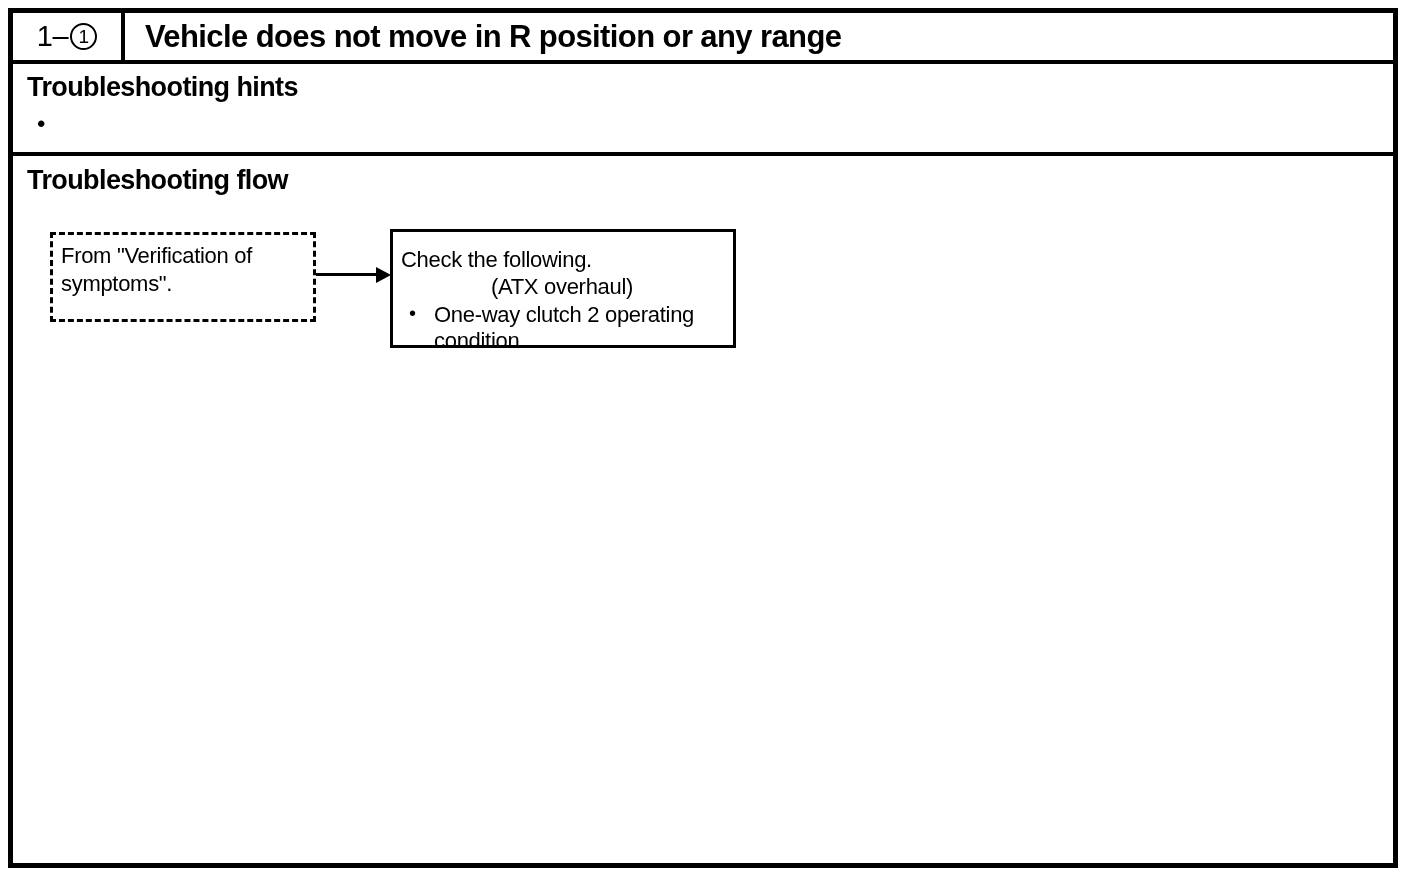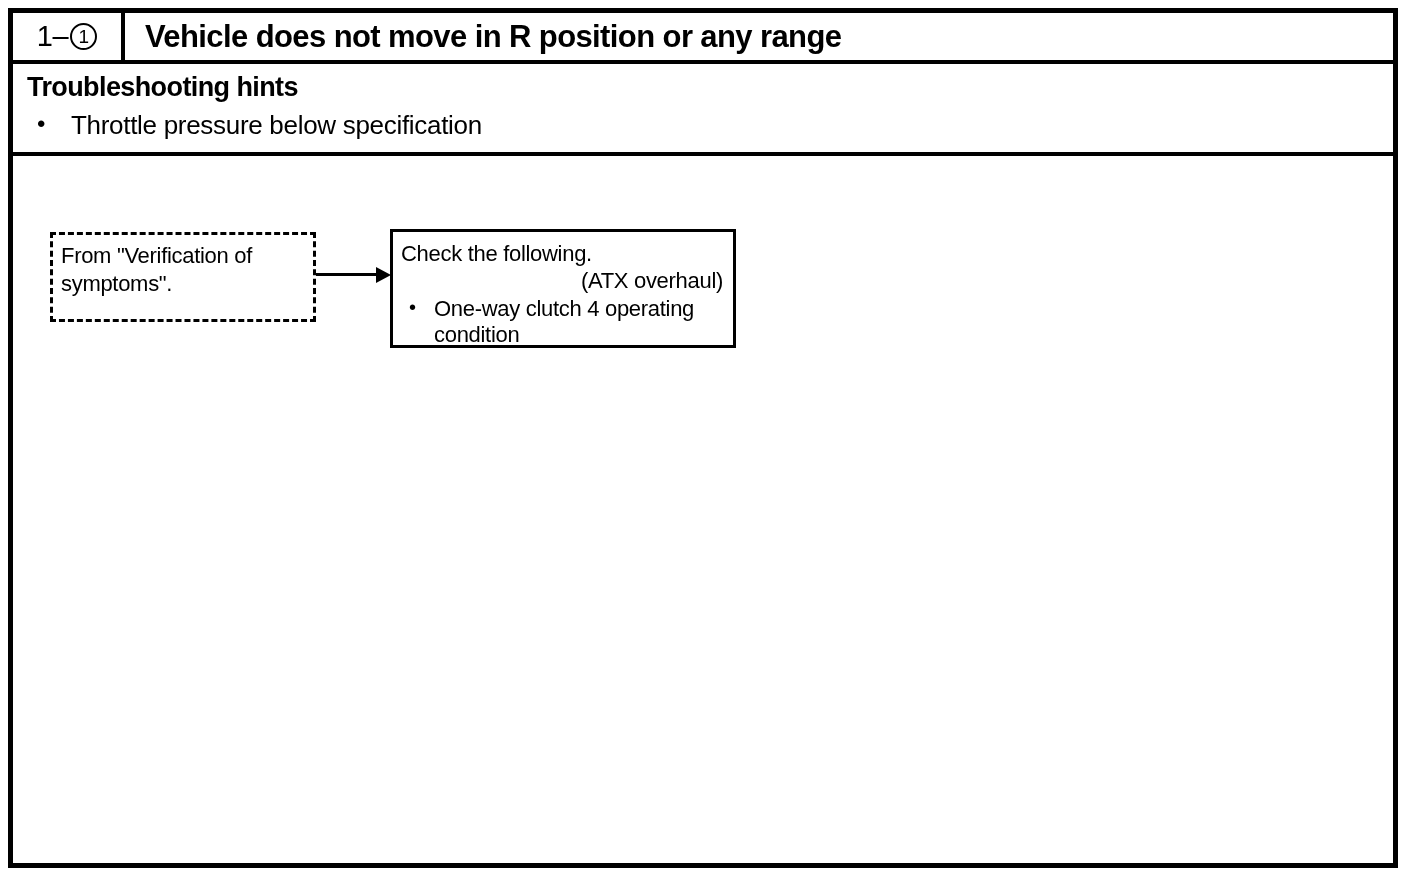--- a/index.html
+++ b/index.html
@@ -118,26 +118,26 @@
     width: 0; height: 0;
     border-left: 15px solid #000;
     border-top: 8px solid transparent;
     border-bottom: 8px solid transparent;
   }
   .check-box {
     position: absolute;
     left: 377px; top: 73px;
     width: 346px; height: 119px;
     border: 3px solid #000;
-    padding: 9px 10px 4px 8px;
+    padding: 15px 10px 4px 8px;
     font-size: 22px;
     line-height: 1.22;
     letter-spacing: -0.3px;
   }
-  .check-line2 { text-align: right; }
+  .check-line2 { text-align: center; }
   .check-box .bullet-row {
     margin-top: 1px;
     font-size: 22px;
     line-height: 1.18;
   }
   .check-box .bullet-row .bullet-dot {
     width: 16px;
     margin-left: 8px;
     margin-right: 9px;
     font-size: 20px;
@@ -156,39 +156,39 @@
             <span>1</span>
           </span>
       </div>
       <div class="title-cell">Vehicle does not move in R position or any range</div>
     </div>
 
     <div class="hints-section">
       <div class="section-heading">Troubleshooting hints</div>
       <div class="bullet-row">
         <span class="bullet-dot">•</span>
-        <span class="bullet-text">Throttle pressure below specification</span>
       </div>
     </div>
 
     <div class="flow-section">
+      <div class="section-heading">Troubleshooting flow</div>
       <div class="flowchart">
 
         <div class="from-box">From "Verification of symptoms".</div>
 
         <div class="arrow-line">
           <span class="arrow-head"></span>
         </div>
 
         <div class="check-box">
           <div class="check-line1">Check the following.</div>
           <div class="check-line2">(ATX overhaul)</div>
           <div class="bullet-row">
             <span class="bullet-dot">•</span>
-            <span class="bullet-text">One-way clutch 4 operating condition</span>
+            <span class="bullet-text">One-way clutch 2 operating condition</span>
           </div>
         </div>
 
       </div>
     </div>
 
   </div>
 </div>
 
 </body></html>

